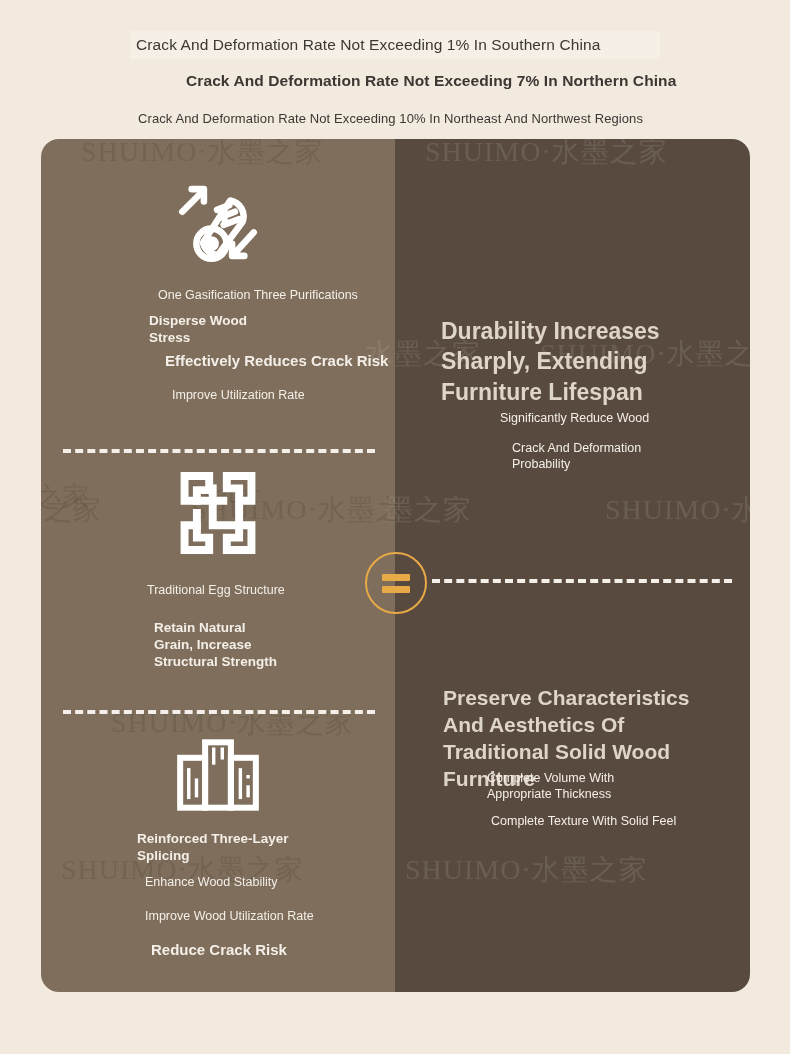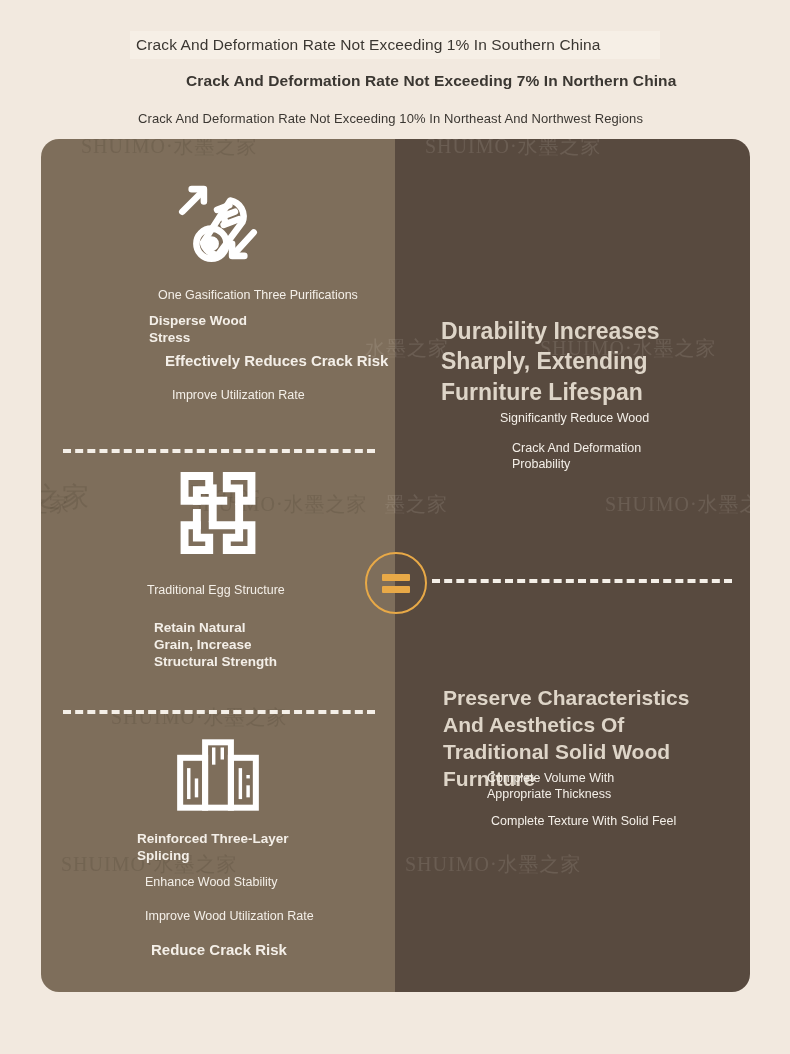--- a/index.html
+++ b/index.html
@@ -79,21 +79,21 @@
     font-size: 27px;
     letter-spacing: 1px;
     white-space: nowrap;
     font-family: "Liberation Serif", serif;
     pointer-events: none;
     user-select: none;
   }
   .col-left .wm  { color: rgba(70,58,45,0.20); }
   .col-right .wm { color: rgba(240,232,220,0.12); }
 
-  .wm-big { font-size: 20px; }
+  .wm-big { font-size: 28px; }
 
   
   .icon-wrap {
     position: absolute;
     width: 100%;
     display: flex;
     justify-content: center;
   }
   .txt {
     position: absolute;

